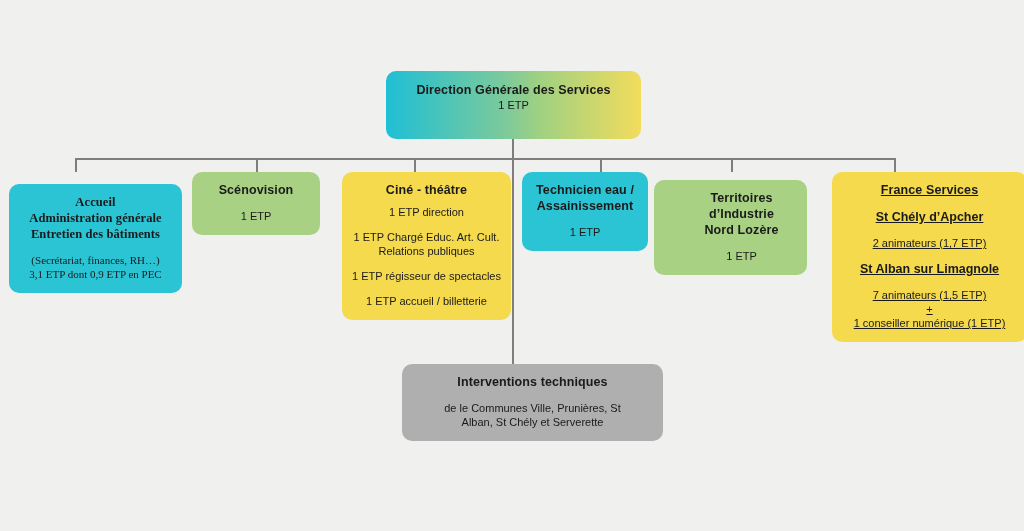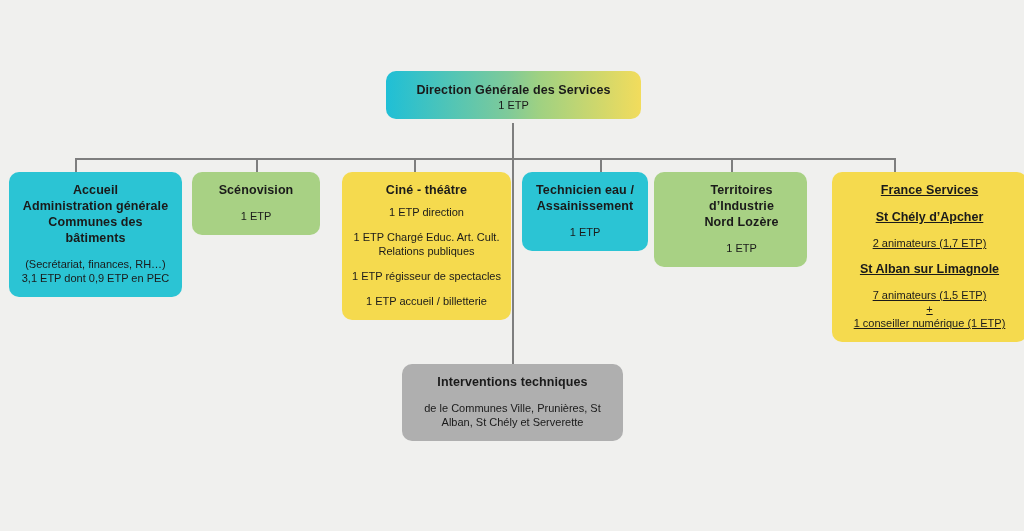--- a/index.html
+++ b/index.html
@@ -60,30 +60,30 @@
   
   .c-cyan   { background: #2BC4D4; }
   .c-green  { background: #A8D184; }
   .c-yellow { background: #F5DA4E; margin-left: 12px; }
   .c-grey   { background: #AFAFAF; }
   .c-gradient {
     background: linear-gradient(90deg, #1FBFD6 0%, #7FCA99 48%, #9FD182 60%, #F2DC5C 100%);
   }
 
   
-  #n-root        { left: 386px; top: 71px;  width: 255px; height: 48px; padding-top: 11px; }
+  #n-root        { left: 386px; top: 71px;  width: 255px; height: 68px; padding-top: 11px; }
 
-  #n-accueil     { left: 9px;   top: 172px; width: 173px; }
+  #n-accueil     { left: 9px;   top: 184px; width: 173px; font-family: Liberation Serif, serif; }
   #n-sceno       { left: 192px; top: 172px; width: 128px; }
   #n-cine        { left: 330px; top: 172px; width: 169px; }
   #n-technicien  { left: 522px; top: 172px; width: 126px; }
-  #n-territoires { left: 654px; top: 172px; width: 153px; padding-left: 32px; }
+  #n-territoires { left: 654px; top: 180px; width: 153px; padding-left: 32px; }
   #n-france      { left: 820px; top: 172px; width: 195px; text-decoration: underline; }
 
-  #n-interv      { left: 402px; top: 364px; width: 221px; }
+  #n-interv      { left: 402px; top: 364px; width: 261px; }
 </style>
 </head>
 <body>
 
 <div id="org-chart">
 
   <div class="connector v" style="left:512px; top:123px; height:36px;"></div>
 
   <div class="connector h" style="left:75px; top:158px; width:820px;"></div>
 
@@ -97,21 +97,21 @@
   <div class="connector v" style="left:512px; top:158px; height:206px;"></div>
 
   <div class="node c-gradient" id="n-root">
     <div class="title">Direction Générale des Services</div>
     <div class="line">1 ETP</div>
   </div>
 
   <div class="node c-cyan" id="n-accueil">
     <div class="title">Accueil</div>
     <div class="title">Administration générale</div>
-    <div class="title">Communes des bâtiments</div>
+    <div class="title">Entretien des bâtiments</div>
     <div class="gap"></div>
     <div class="line">(Secrétariat, finances, RH…)</div>
     <div class="line">3,1 ETP dont 0,9 ETP en PEC</div>
   </div>
 
   <div class="node c-green" id="n-sceno">
     <div class="title">Scénovision</div>
     <div class="gap"></div>
     <div class="line">1 ETP</div>
   </div>

